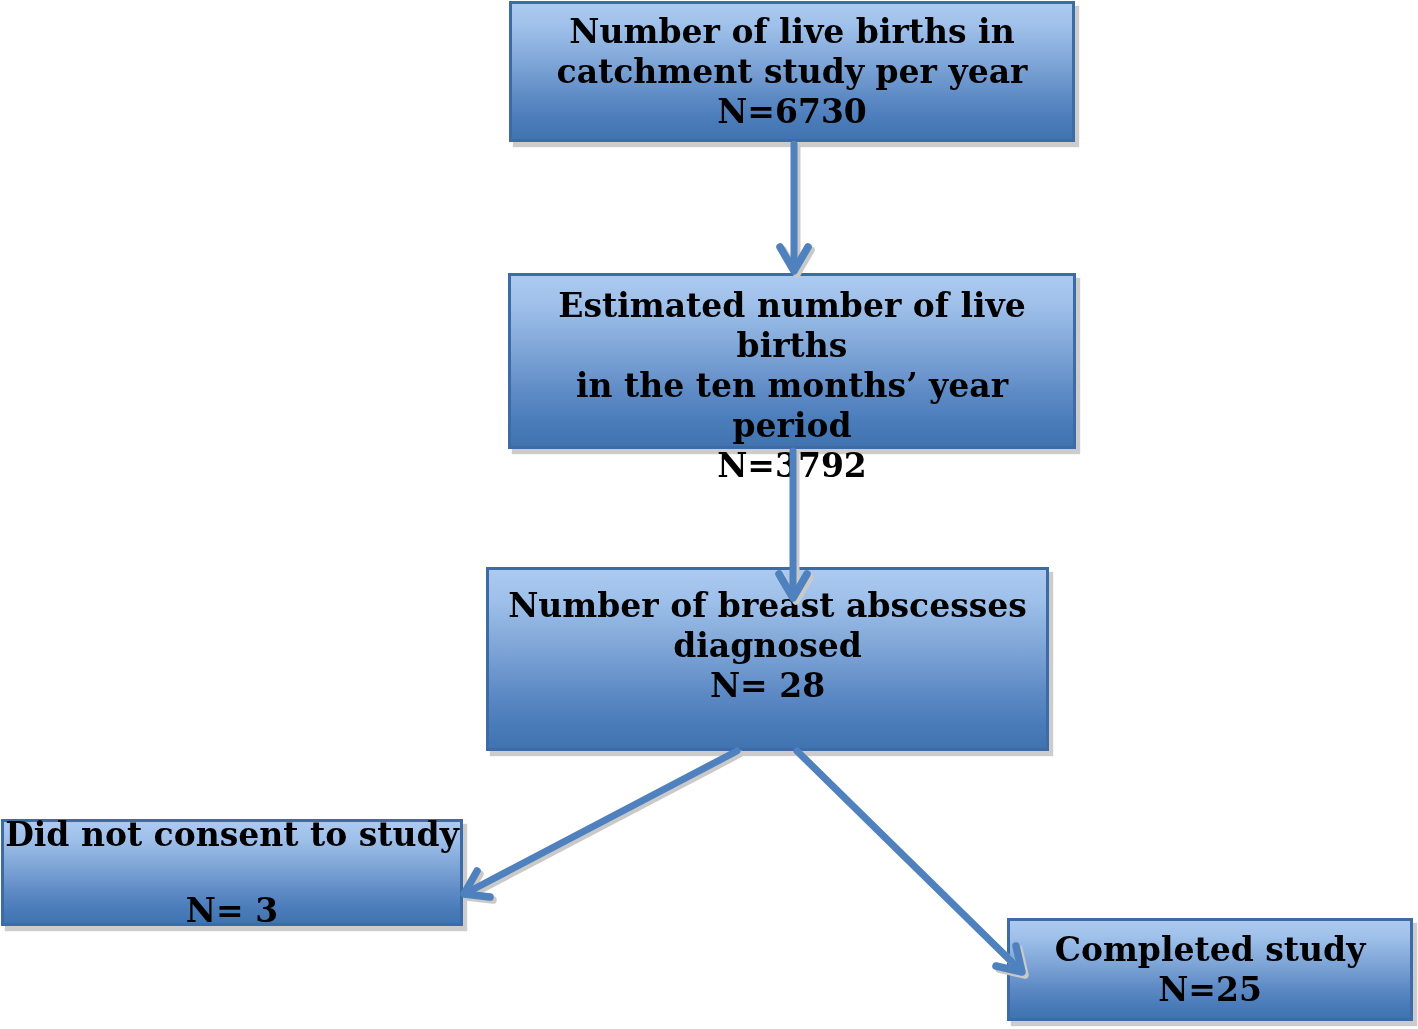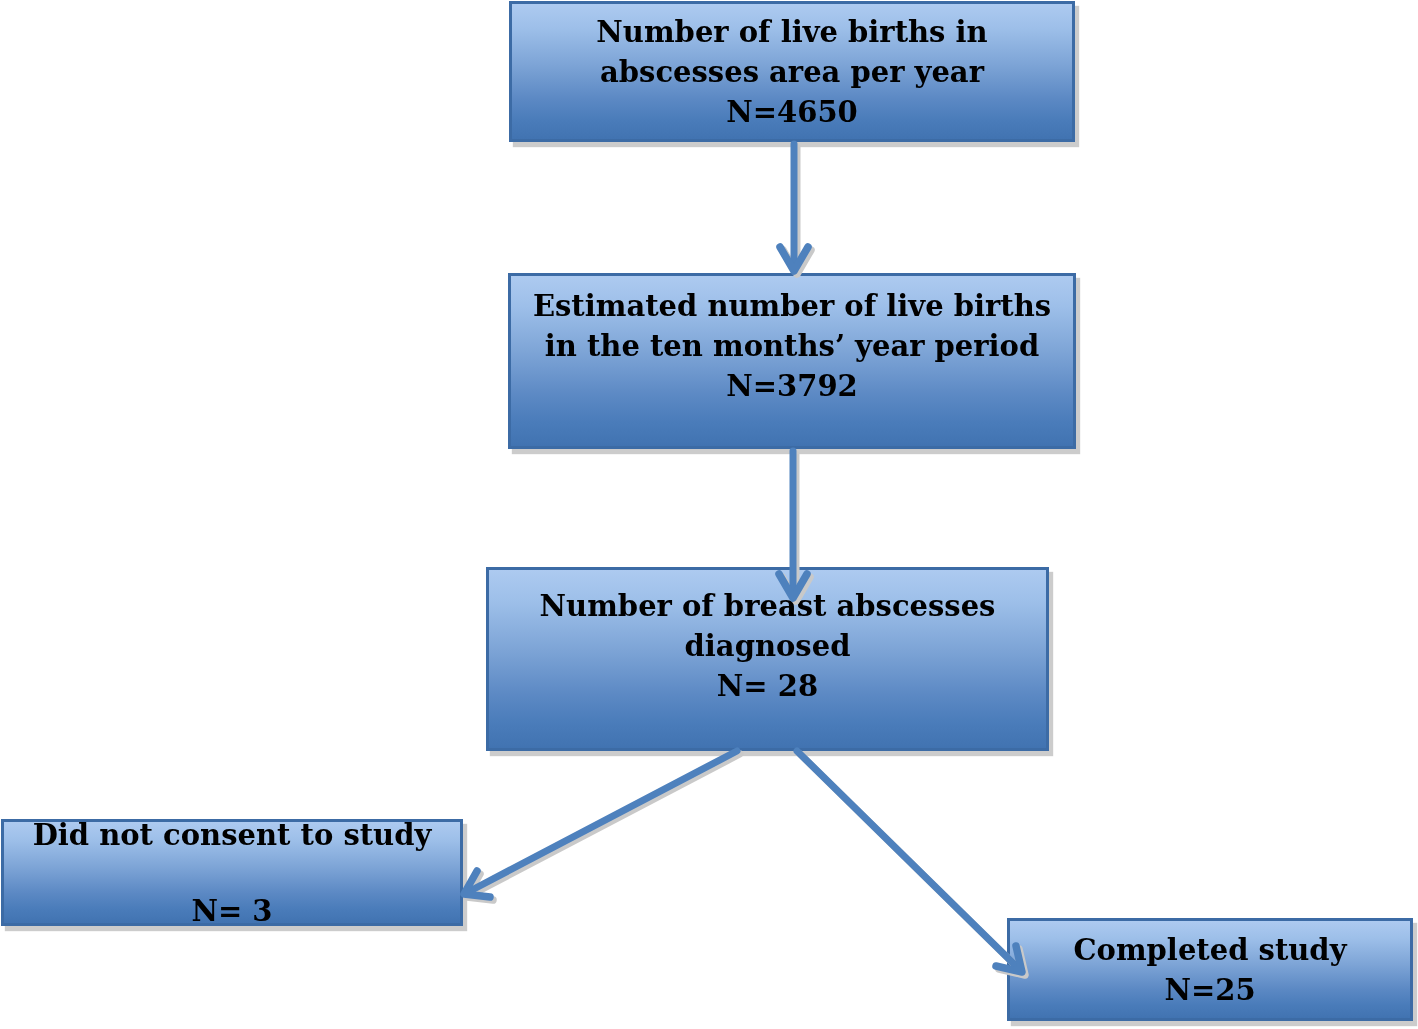--- a/index.html
+++ b/index.html
@@ -33,21 +33,21 @@
       #5c89c4 70%,
       var(--grad-low) 86%,
       var(--grad-bottom) 100%);
     box-shadow: 4px 5px 1px rgba(162,162,162,0.55);
     display: flex;
     flex-direction: column;
     align-items: center;
     justify-content: center;
     text-align: center;
     font-weight: bold;
-    font-size: 29px;
+    font-size: 33px;
     line-height: 40px;
     color: var(--text-color);
   }
   .node.top-align { justify-content: flex-start; }
   #node-study-period { padding-top: 10px; }
   #node-abscesses { padding-top: 16px; }
   .node .line { width: 100%; }
   #arrow-layer {
     position: absolute;
     left: 0; top: 0;
@@ -65,22 +65,22 @@
   .arrow .head  { stroke-width: 7.5; }
   .arrow { filter: drop-shadow(3px 3px 0px #c9c9c9); }
 </style>
 </head>
 <body>
 
 <div id="canvas">
 
   <div class="node" id="node-births-year" style="left:509px; top:1px; width:566px; height:141px;">
     <div class="line">Number of live births in</div>
-    <div class="line">abscesses area per year</div>
-    <div class="line">N=4650</div>
+    <div class="line">catchment study per year</div>
+    <div class="line">N=6730</div>
   </div>
 
   <div class="node top-align" id="node-study-period" style="left:508px; top:273px; width:568px; height:176px;">
     <div class="line">Estimated number of live births</div>
     <div class="line">in the ten months’ year period</div>
     <div class="line">N=3792</div>
   </div>
 
   <div class="node top-align" id="node-abscesses" style="left:486px; top:567px; width:563px; height:184px;">
     <div class="line">Number of breast abscesses</div>

